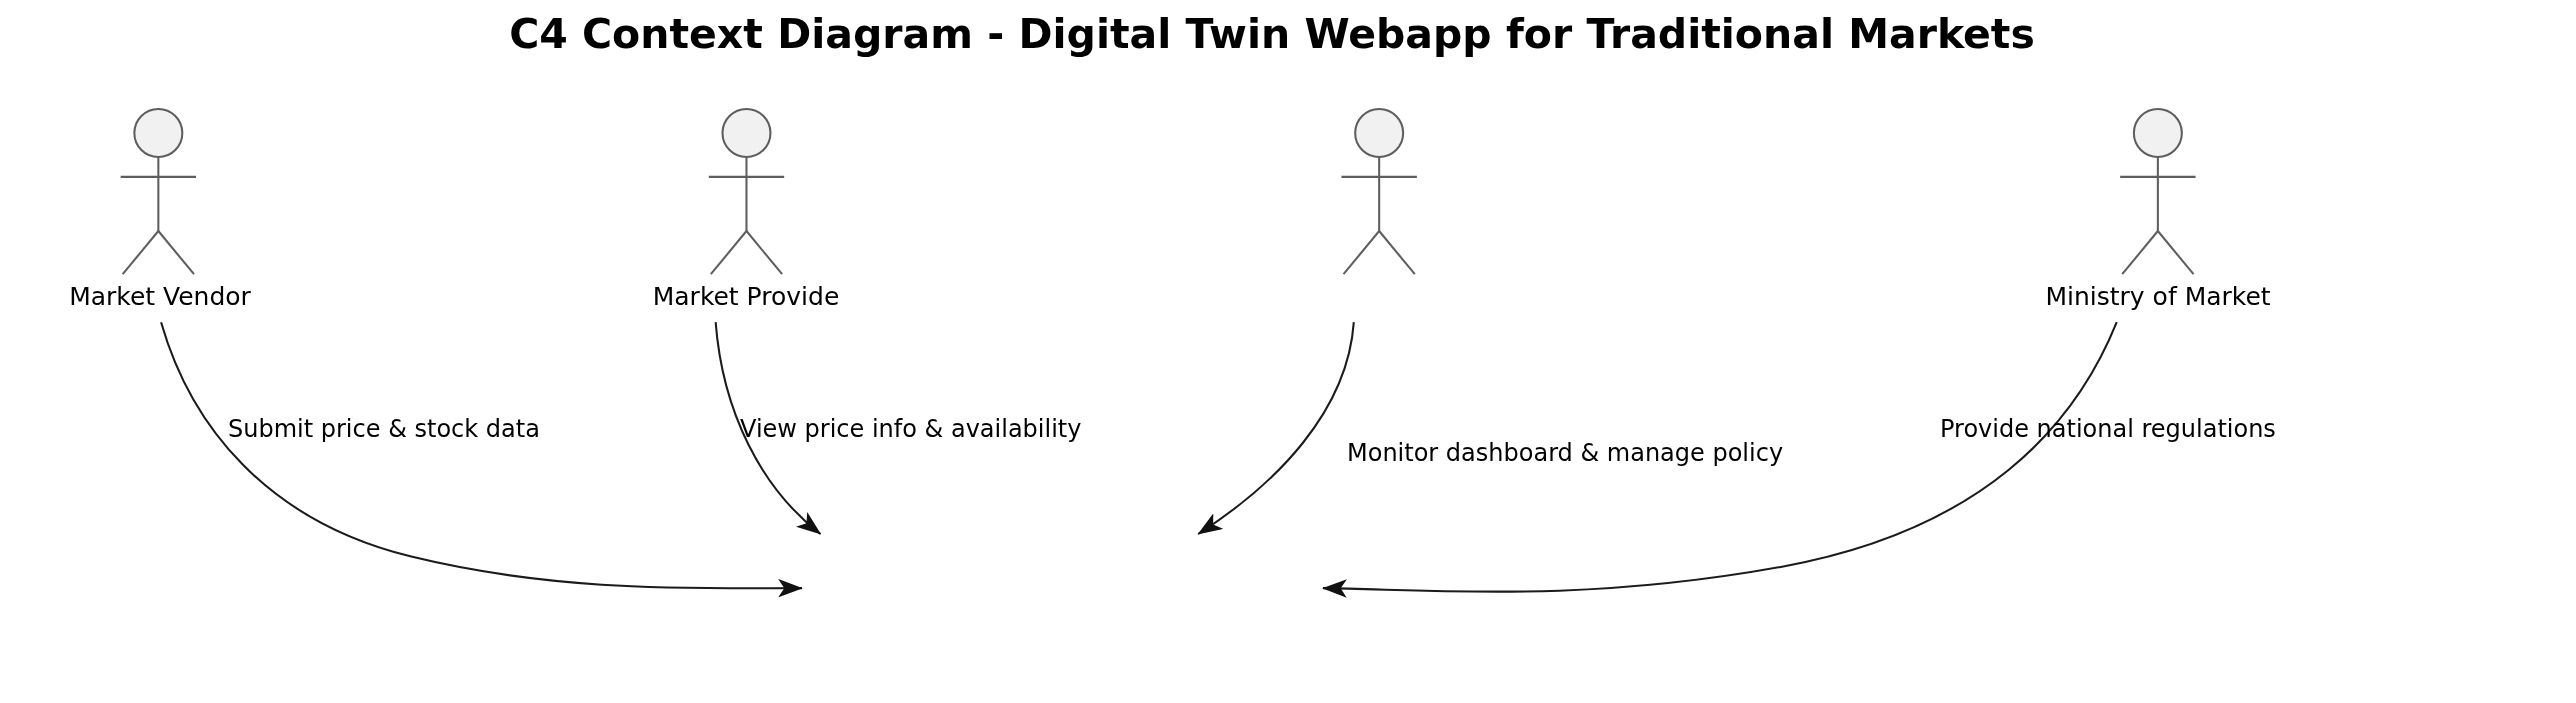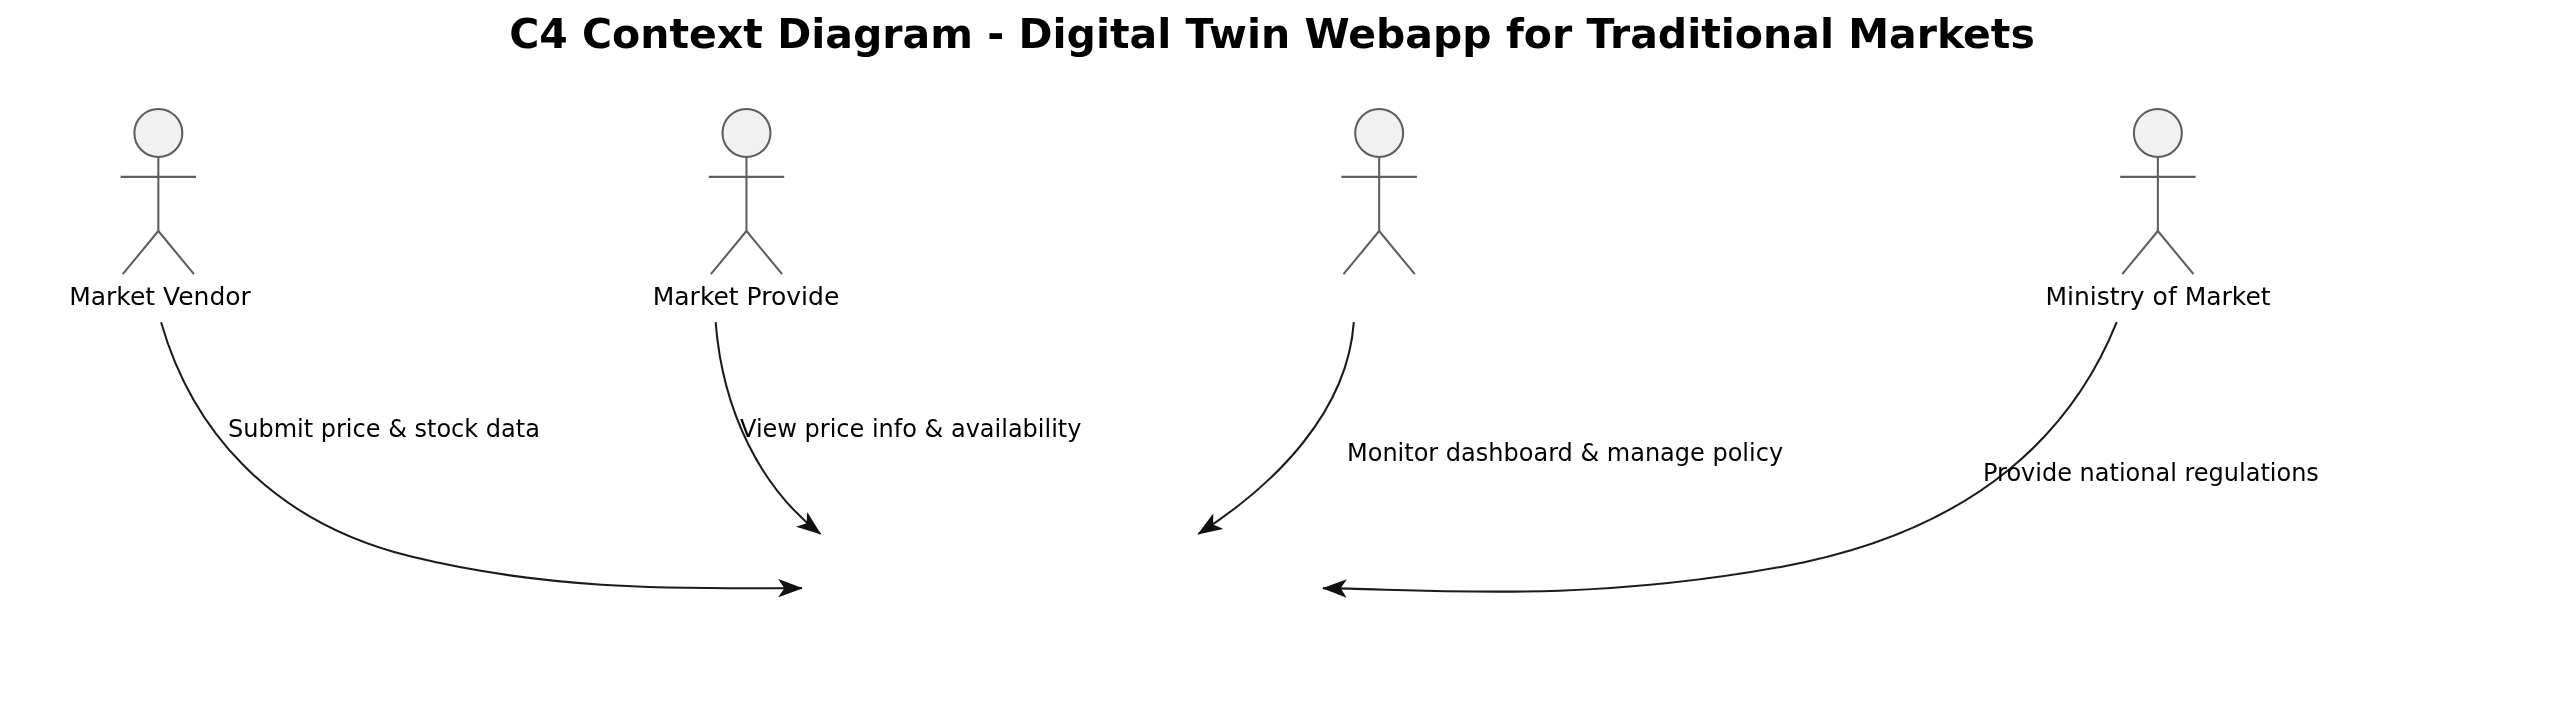--- a/index.html
+++ b/index.html
@@ -71,21 +71,21 @@
     color: #111111;
     white-space: nowrap;
   }
   .pos-actor-0 { left: 160px; }
   .pos-actor-1 { left: 746px; }
   .pos-actor-2 { left: 1379px; }
   .pos-actor-3 { left: 2158px; }
   .pos-edge-0 { left: 228px; }
   .pos-edge-1 { left: 740px; }
   .pos-edge-2 { left: 1347px; margin-top: 24px; }
-  .pos-edge-3 { left: 1983px; margin-top: 44px; }
+  .pos-edge-3 { left: 1940px; }
 </style>
 </head>
 <body>
 
 <div class="canvas">
 
   <svg class="artwork" viewBox="0 0 3758 1027">
     <defs>
       <marker id="arrowhead" markerWidth="13" markerHeight="9" refX="11.6" refY="4.5" orient="auto" markerUnits="strokeWidth">
         <path d="M 0 0 L 12 4.5 L 0 9 L 3 4.5 Z" fill="#111111"></path>

